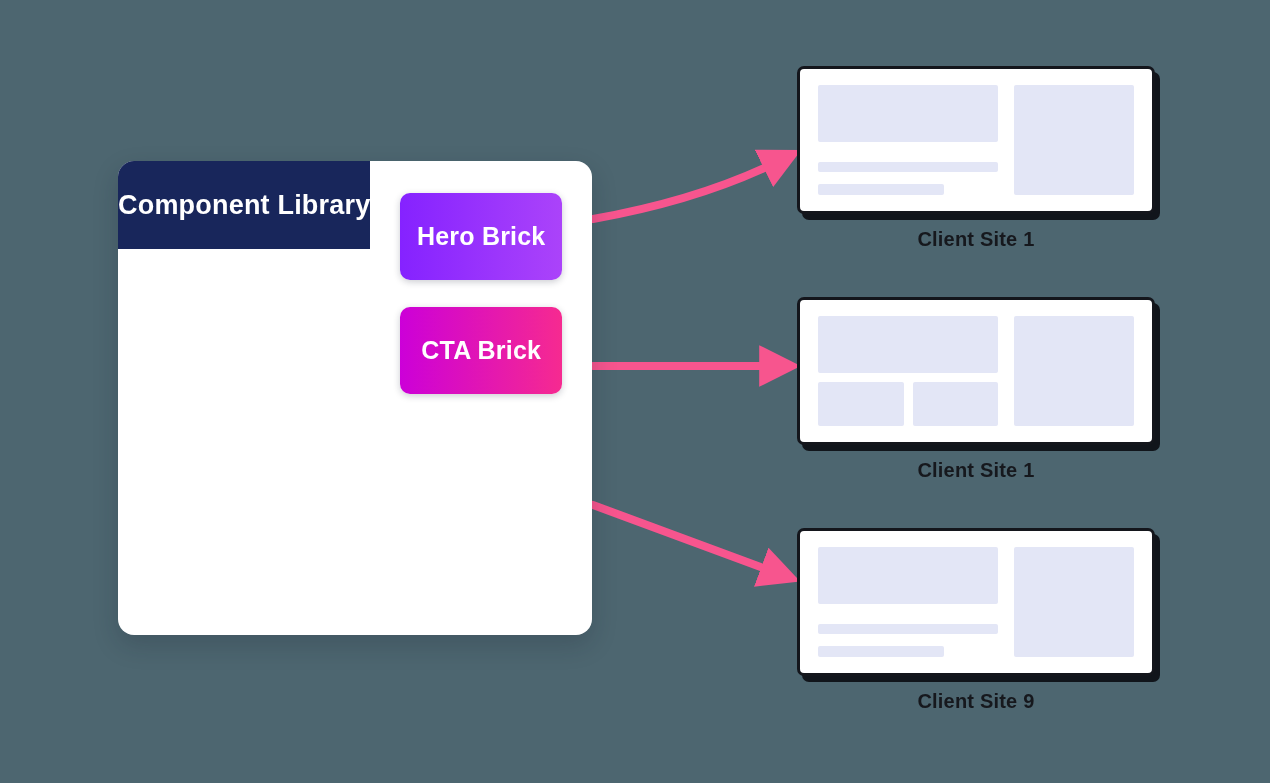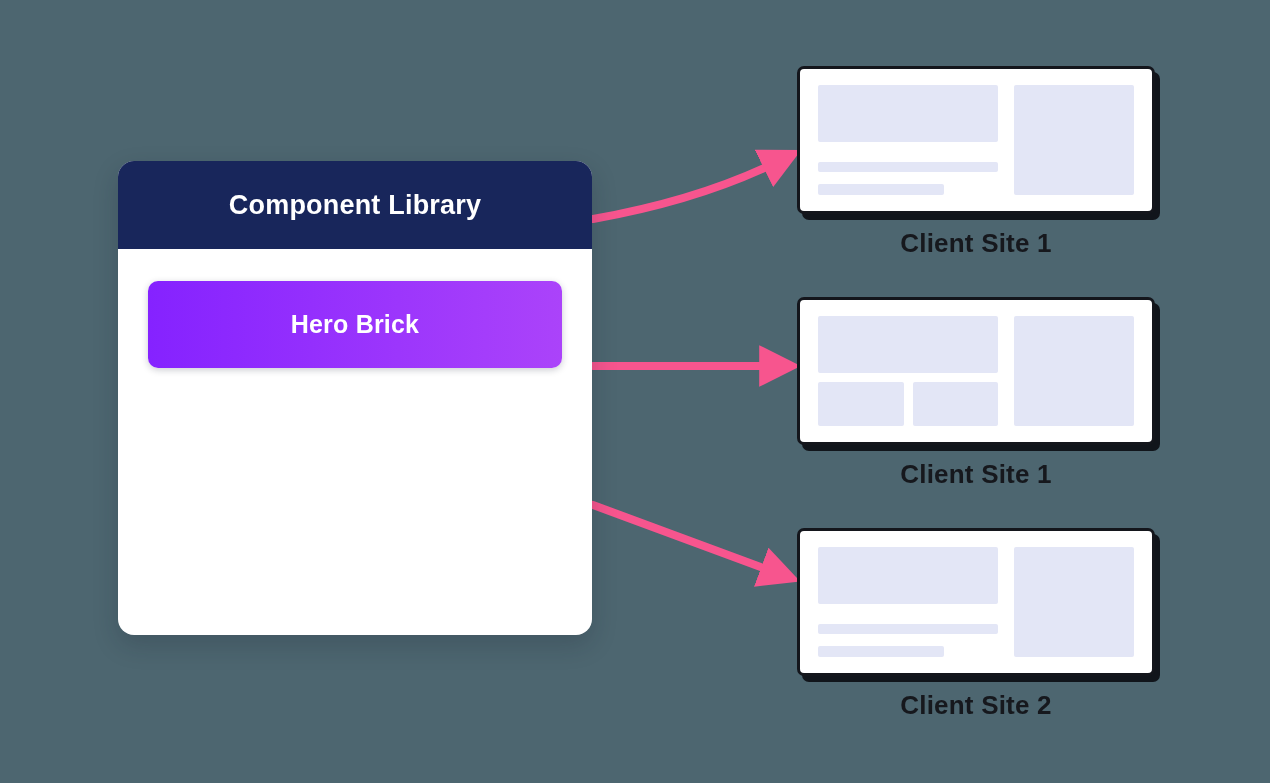--- a/index.html
+++ b/index.html
@@ -26,21 +26,20 @@
     position: absolute;
     left: 118px;
     top: 161px;
     width: 474px;
     height: 474px;
     background: #ffffff;
     border-radius: 16px;
     box-shadow: 0 10px 26px rgba(18, 25, 40, 0.20);
     overflow: hidden;
     display: flex;
-    flex-direction: column;
   }
   .library-header {
     height: 88px;
     background: #18265b;
     display: flex;
     align-items: center;
     justify-content: center;
     flex: 0 0 auto;
   }
   .library-header-title {
@@ -121,21 +120,21 @@
     margin-top: 9px;
     height: 45px;
   }
   .ph-row .ph { flex: 1 1 0; height: 100%; }
 
   .client-caption {
     margin-top: 14px;
     width: 358px;
     text-align: center;
     color: #16181d;
-    font-size: 26px;
+    font-size: 20px;
     font-weight: bold;
     letter-spacing: 0.2px;
   }
 
   
   #arrows {
     position: absolute;
     left: 0;
     top: 0;
     width: 1270px;
@@ -160,20 +159,23 @@
   </svg>
 
   <div class="library-panel">
     <div class="library-header">
       <div class="library-header-title">Component Library</div>
     </div>
     <div class="bricks">
       <div class="brick brick-hero">
         <span class="brick-label">Hero Brick</span>
       </div>
+      <div class="brick brick-cta">
+        <span class="brick-label">CTA Brick</span>
+      </div>
     </div>
   </div>
 
   <div class="client-card-wrap site1">
     <div class="client-card">
       <div class="wire">
         <div class="wire-left">
           <div class="ph ph-hero"></div>
           <div class="ph ph-line-lg"></div>
           <div class="ph ph-line-sm"></div>
@@ -210,16 +212,16 @@
         <div class="wire-left">
           <div class="ph ph-hero"></div>
           <div class="ph ph-line-lg"></div>
           <div class="ph ph-line-sm"></div>
         </div>
         <div class="wire-right">
           <div class="ph ph-tall"></div>
         </div>
       </div>
     </div>
-    <div class="client-caption">Client Site 2</div>
+    <div class="client-caption">Client Site 9</div>
   </div>
 
 </div>
 
 </body></html>

